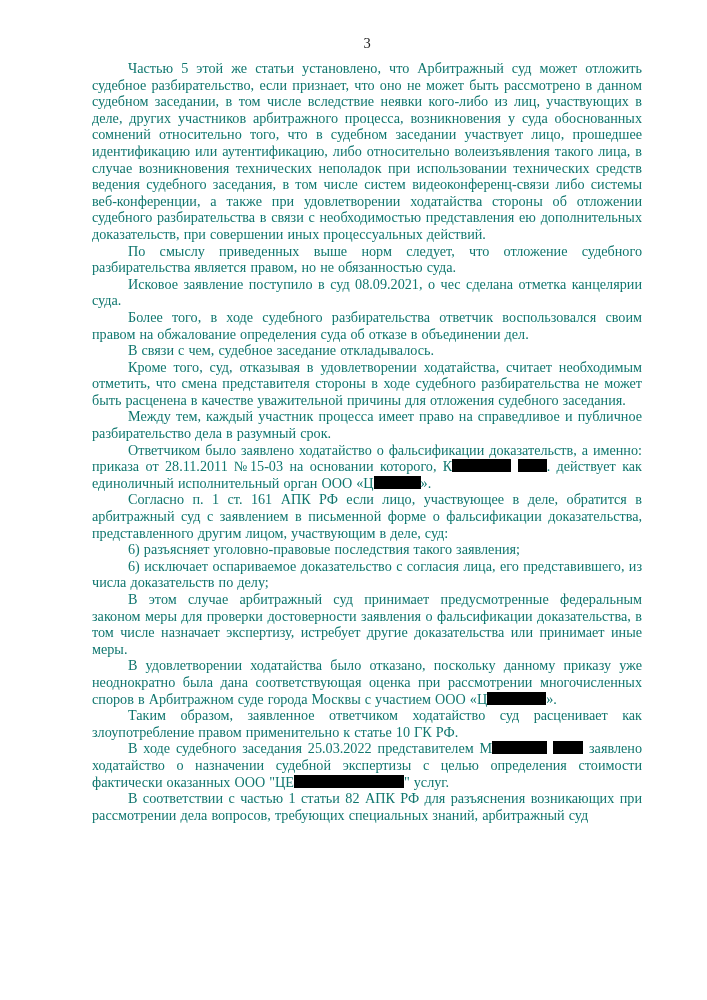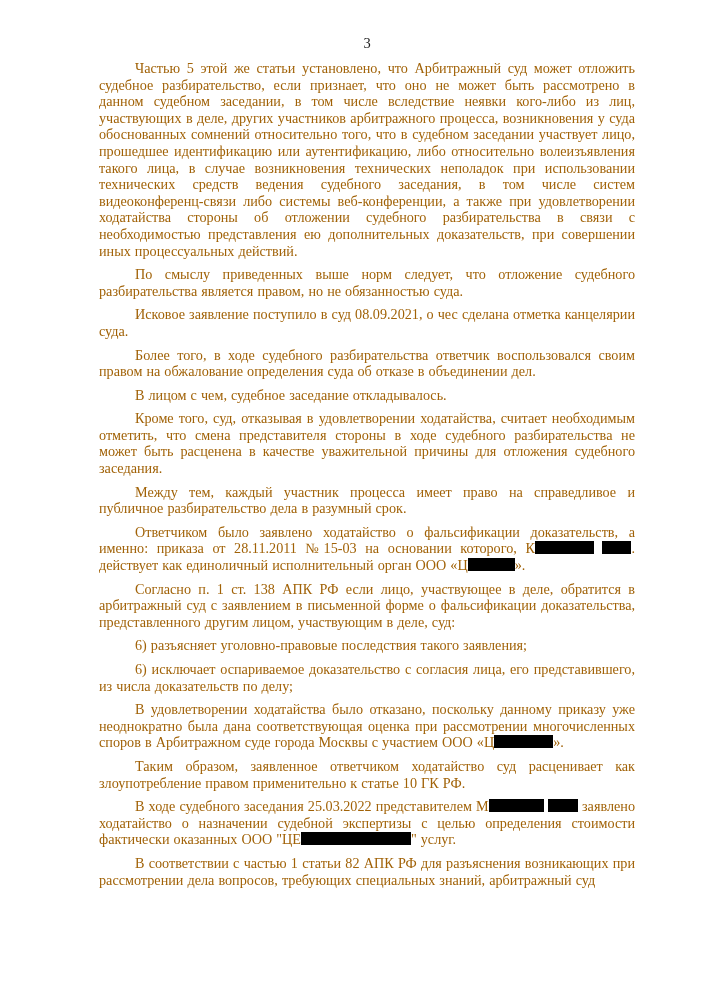--- a/index.html
+++ b/index.html
@@ -18,52 +18,53 @@
     overflow: hidden;
   }
   .content { width: 550px; }
   .page-number {
     text-align: center;
     font-size: 14.5px;
     color: #1c1c1c;
     margin-bottom: 8px;
   }
   .para {
-    margin: 7px;
+    margin: 0;
     font-size: 14.2px;
     line-height: 16.6px;
     text-align: justify;
     text-indent: 36px;
-    color: #a16207;
+    color: #0f766e;
     word-spacing: 0.5px;
   }
   .redacted {
     display: inline-block;
     height: 13px;
     background: #000000;
     vertical-align: -1px;
   }
 </style>
 </head>
 <body>
 
 <div class="page">
   <div class="content">
     <div class="page-number">3</div>
     <div>
         <p class="para">Частью 5 этой же статьи установлено, что Арбитражный суд может отложить судебное разбирательство, если признает, что оно не может быть рассмотрено в данном судебном заседании, в том числе вследствие неявки кого-либо из лиц, участвующих в деле, других участников арбитражного процесса, возникновения у суда обоснованных сомнений относительно того, что в судебном заседании участвует лицо, прошедшее идентификацию или аутентификацию, либо относительно волеизъявления такого лица, в случае возникновения технических неполадок при использовании технических средств ведения судебного заседания, в том числе систем видеоконференц-связи либо системы веб-конференции, а также при удовлетворении ходатайства стороны об отложении судебного разбирательства в связи с необходимостью представления ею дополнительных доказательств, при совершении иных процессуальных действий.</p>
         <p class="para">По смыслу приведенных выше норм следует, что отложение судебного разбирательства является правом, но не обязанностью суда.</p>
         <p class="para">Исковое заявление поступило в суд 08.09.2021, о чес сделана отметка канцелярии суда.</p>
         <p class="para">Более того, в ходе судебного разбирательства ответчик воспользовался своим правом на обжалование определения суда об отказе в объединении дел.</p>
-        <p class="para">В лицом с чем, судебное заседание откладывалось.</p>
+        <p class="para">В связи с чем, судебное заседание откладывалось.</p>
         <p class="para">Кроме того, суд, отказывая в удовлетворении ходатайства, считает необходимым отметить, что смена представителя стороны в ходе судебного разбирательства не может быть расценена в качестве уважительной причины для отложения судебного заседания.</p>
         <p class="para">Между тем, каждый участник процесса имеет право на справедливое и публичное разбирательство дела в разумный срок.</p>
         <p class="para">Ответчиком было заявлено ходатайство о фальсификации доказательств, а именно: приказа от 28.11.2011 №15-03 на основании которого, К<span class="redacted" style="width: 59px; background: rgb(0, 0, 0);"></span> <span class="redacted" style="width: 29px; background: rgb(0, 0, 0);"></span>. действует как единоличный исполнительный орган ООО «Ц<span class="redacted" style="width: 47px; background: rgb(0, 0, 0);"></span>».</p>
-        <p class="para">Согласно п. 1 ст. 138 АПК РФ если лицо, участвующее в деле, обратится в арбитражный суд с заявлением в письменной форме о фальсификации доказательства, представленного другим лицом, участвующим в деле, суд:</p>
+        <p class="para">Согласно п. 1 ст. 161 АПК РФ если лицо, участвующее в деле, обратится в арбитражный суд с заявлением в письменной форме о фальсификации доказательства, представленного другим лицом, участвующим в деле, суд:</p>
         <p class="para">6) разъясняет уголовно-правовые последствия такого заявления;</p>
         <p class="para">6) исключает оспариваемое доказательство с согласия лица, его представившего, из числа доказательств по делу;</p>
+        <p class="para">В этом случае арбитражный суд принимает предусмотренные федеральным законом меры для проверки достоверности заявления о фальсификации доказательства, в том числе назначает экспертизу, истребует другие доказательства или  принимает иные меры.</p>
         <p class="para">В удовлетворении ходатайства было отказано, поскольку данному приказу уже неоднократно была дана соответствующая оценка при рассмотрении многочисленных споров в Арбитражном суде города Москвы с участием ООО «Ц<span class="redacted" style="width: 59px; background: rgb(0, 0, 0);"></span>».</p>
         <p class="para">Таким образом, заявленное ответчиком ходатайство суд расценивает как злоупотребление правом применительно к статье 10 ГК РФ.</p>
         <p class="para">В ходе судебного заседания 25.03.2022 представителем М<span class="redacted" style="width: 55px; background: rgb(0, 0, 0);"></span> <span class="redacted" style="width: 30px; background: rgb(0, 0, 0);"></span> заявлено ходатайство о назначении судебной экспертизы с целью определения стоимости фактически оказанных ООО "ЦЕ<span class="redacted" style="width: 110px; background: rgb(0, 0, 0);"></span>" услуг.</p>
         <p class="para">В соответствии с частью 1 статьи 82 АПК РФ для разъяснения возникающих при рассмотрении дела вопросов, требующих специальных знаний, арбитражный суд</p>
       </div>
   </div>
 </div>
 
 </body></html>

